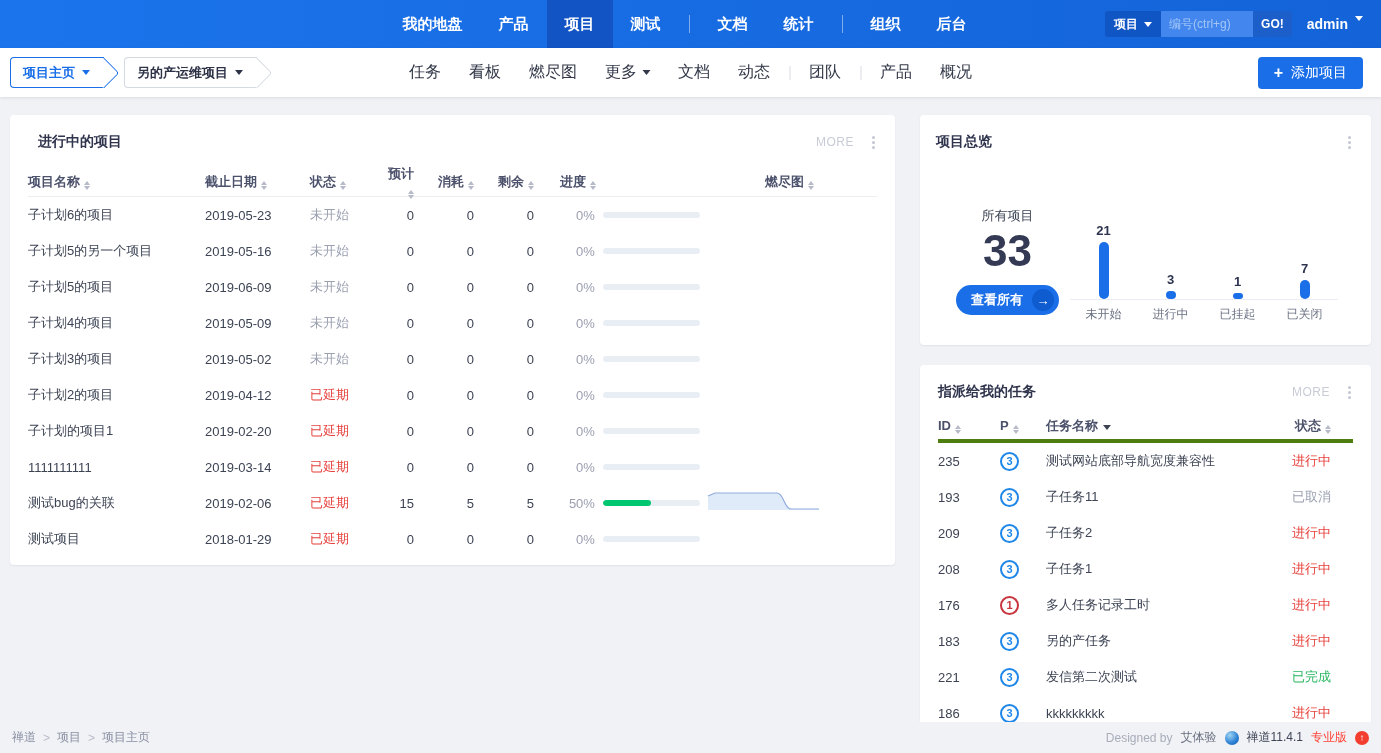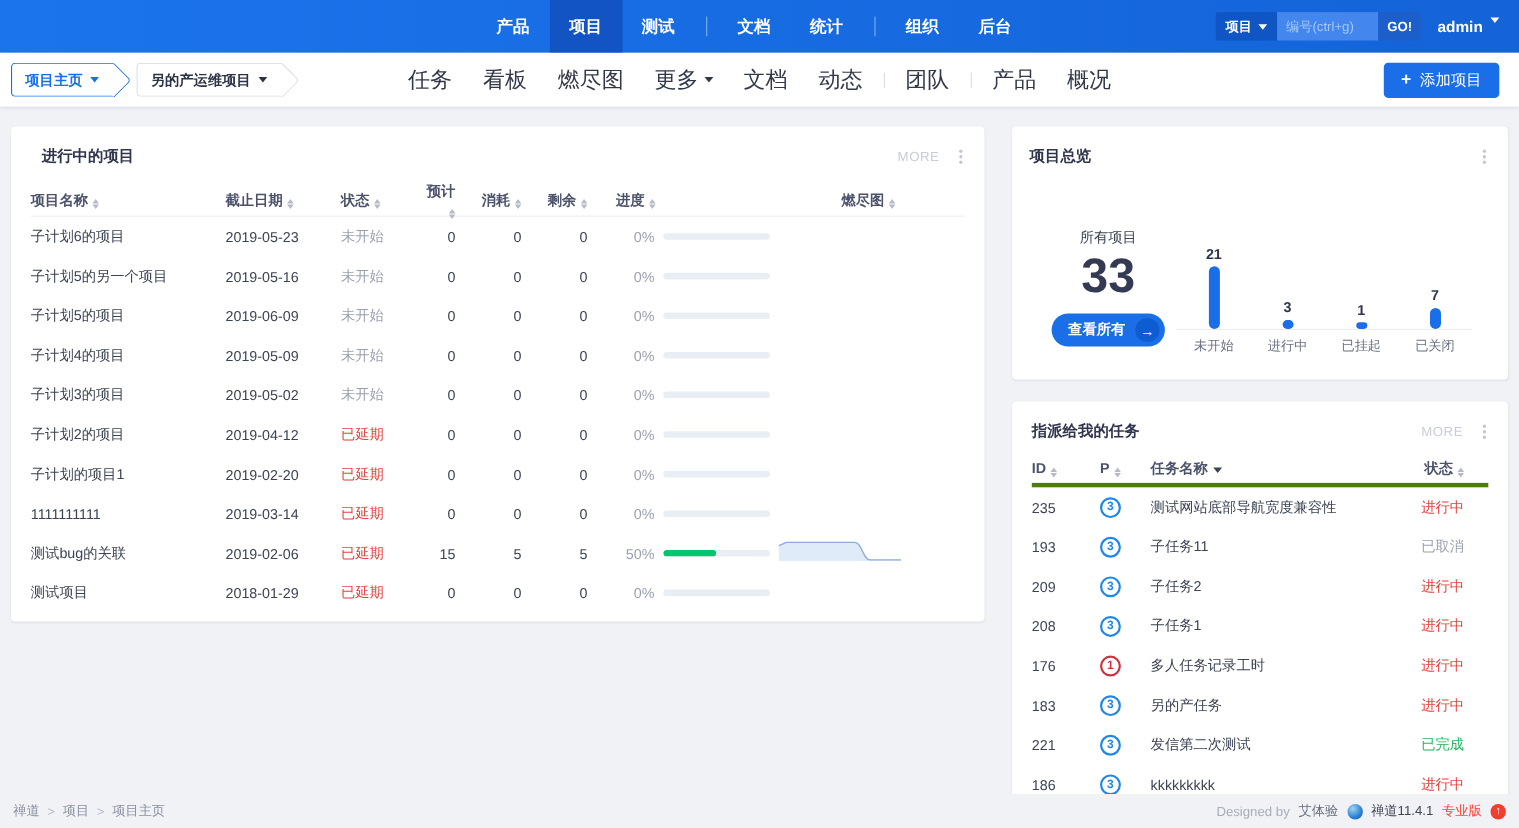--- a/index.html
+++ b/index.html
@@ -33,21 +33,21 @@
   .crumb { position:relative; height:31px; display:flex; align-items:center; gap:7px; padding:0 14px 0 12px;
            border:1px solid; border-right:none; border-radius:4px 0 0 4px; background:#fff;
            font-size:13px; font-weight:bold; cursor:pointer; white-space:nowrap; }
   .crumb::after { content:""; position:absolute; right:-11px; top:50%; width:21px; height:21px;
                   transform:translateY(-50%) rotate(45deg); border-top:1px solid; border-right:1px solid;
                   border-color:inherit; background:#fff; border-radius:0 4px 0 0; }
   .crumb > * { position:relative; z-index:2; }
   .crumb-home { color:#1a6fe8; border-color:#1a6fe8; }
   .crumb-proj { color:#2e3247; border-color:#d5d9e2; }
   .subnav-tabs { position:absolute; left:50%; transform:translateX(-50%); height:49px; display:flex; align-items:center; }
-  .tab { display:flex; align-items:center; gap:5px; padding:0 14px; height:49px; font-size:20px; color:#323848; cursor:pointer; white-space:nowrap; }
+  .tab { display:flex; align-items:center; gap:5px; padding:0 14px; height:49px; font-size:16px; color:#323848; cursor:pointer; white-space:nowrap; }
   .tab-divider { width:1px; height:14px; background:#d9dce3; margin:0 5px; }
   .add-btn { margin-left:auto; margin-right:8px; height:32px; background:#1a6fe8; color:#fff; border:none;
              border-radius:4px; display:flex; align-items:center; gap:8px; padding:0 16px; font-size:14px; cursor:pointer; }
   .plus-ic { font-size:16px; line-height:1; font-weight:bold; }
 
   
   .main { position:absolute; top:97px; left:0; width:1381px; height:625px; overflow:hidden; }
   .panel { position:absolute; background:#fff; border-radius:4px; box-shadow:0 1px 2px rgba(25,31,56,.07); }
   .panel-projects { left:10px; top:18px; width:885px; height:450px; }
   .panel-overview { left:920px; top:18px; width:451px; height:230px; }
@@ -126,20 +126,21 @@
   .version { color:#3f4557; }
   .edition { color:#ff4336; cursor:pointer; }
   .up-ic { width:14px; height:14px; border-radius:50%; background:#f23d2f; color:#fff; display:flex;
            align-items:center; justify-content:center; font-size:10px; line-height:1; cursor:pointer; }
 </style>
 </head>
 <body>
 
 <div class="topnav">
   <div class="nav-center">
+      <div class="nav-item">我的地盘</div>
       <div class="nav-item">产品</div>
       <div class="nav-item active">项目</div>
       <div class="nav-item">测试</div>
       <div class="nav-divider"></div>
       <div class="nav-item">文档</div>
       <div class="nav-item">统计</div>
       <div class="nav-divider"></div>
       <div class="nav-item">组织</div>
       <div class="nav-item">后台</div>
     </div>

